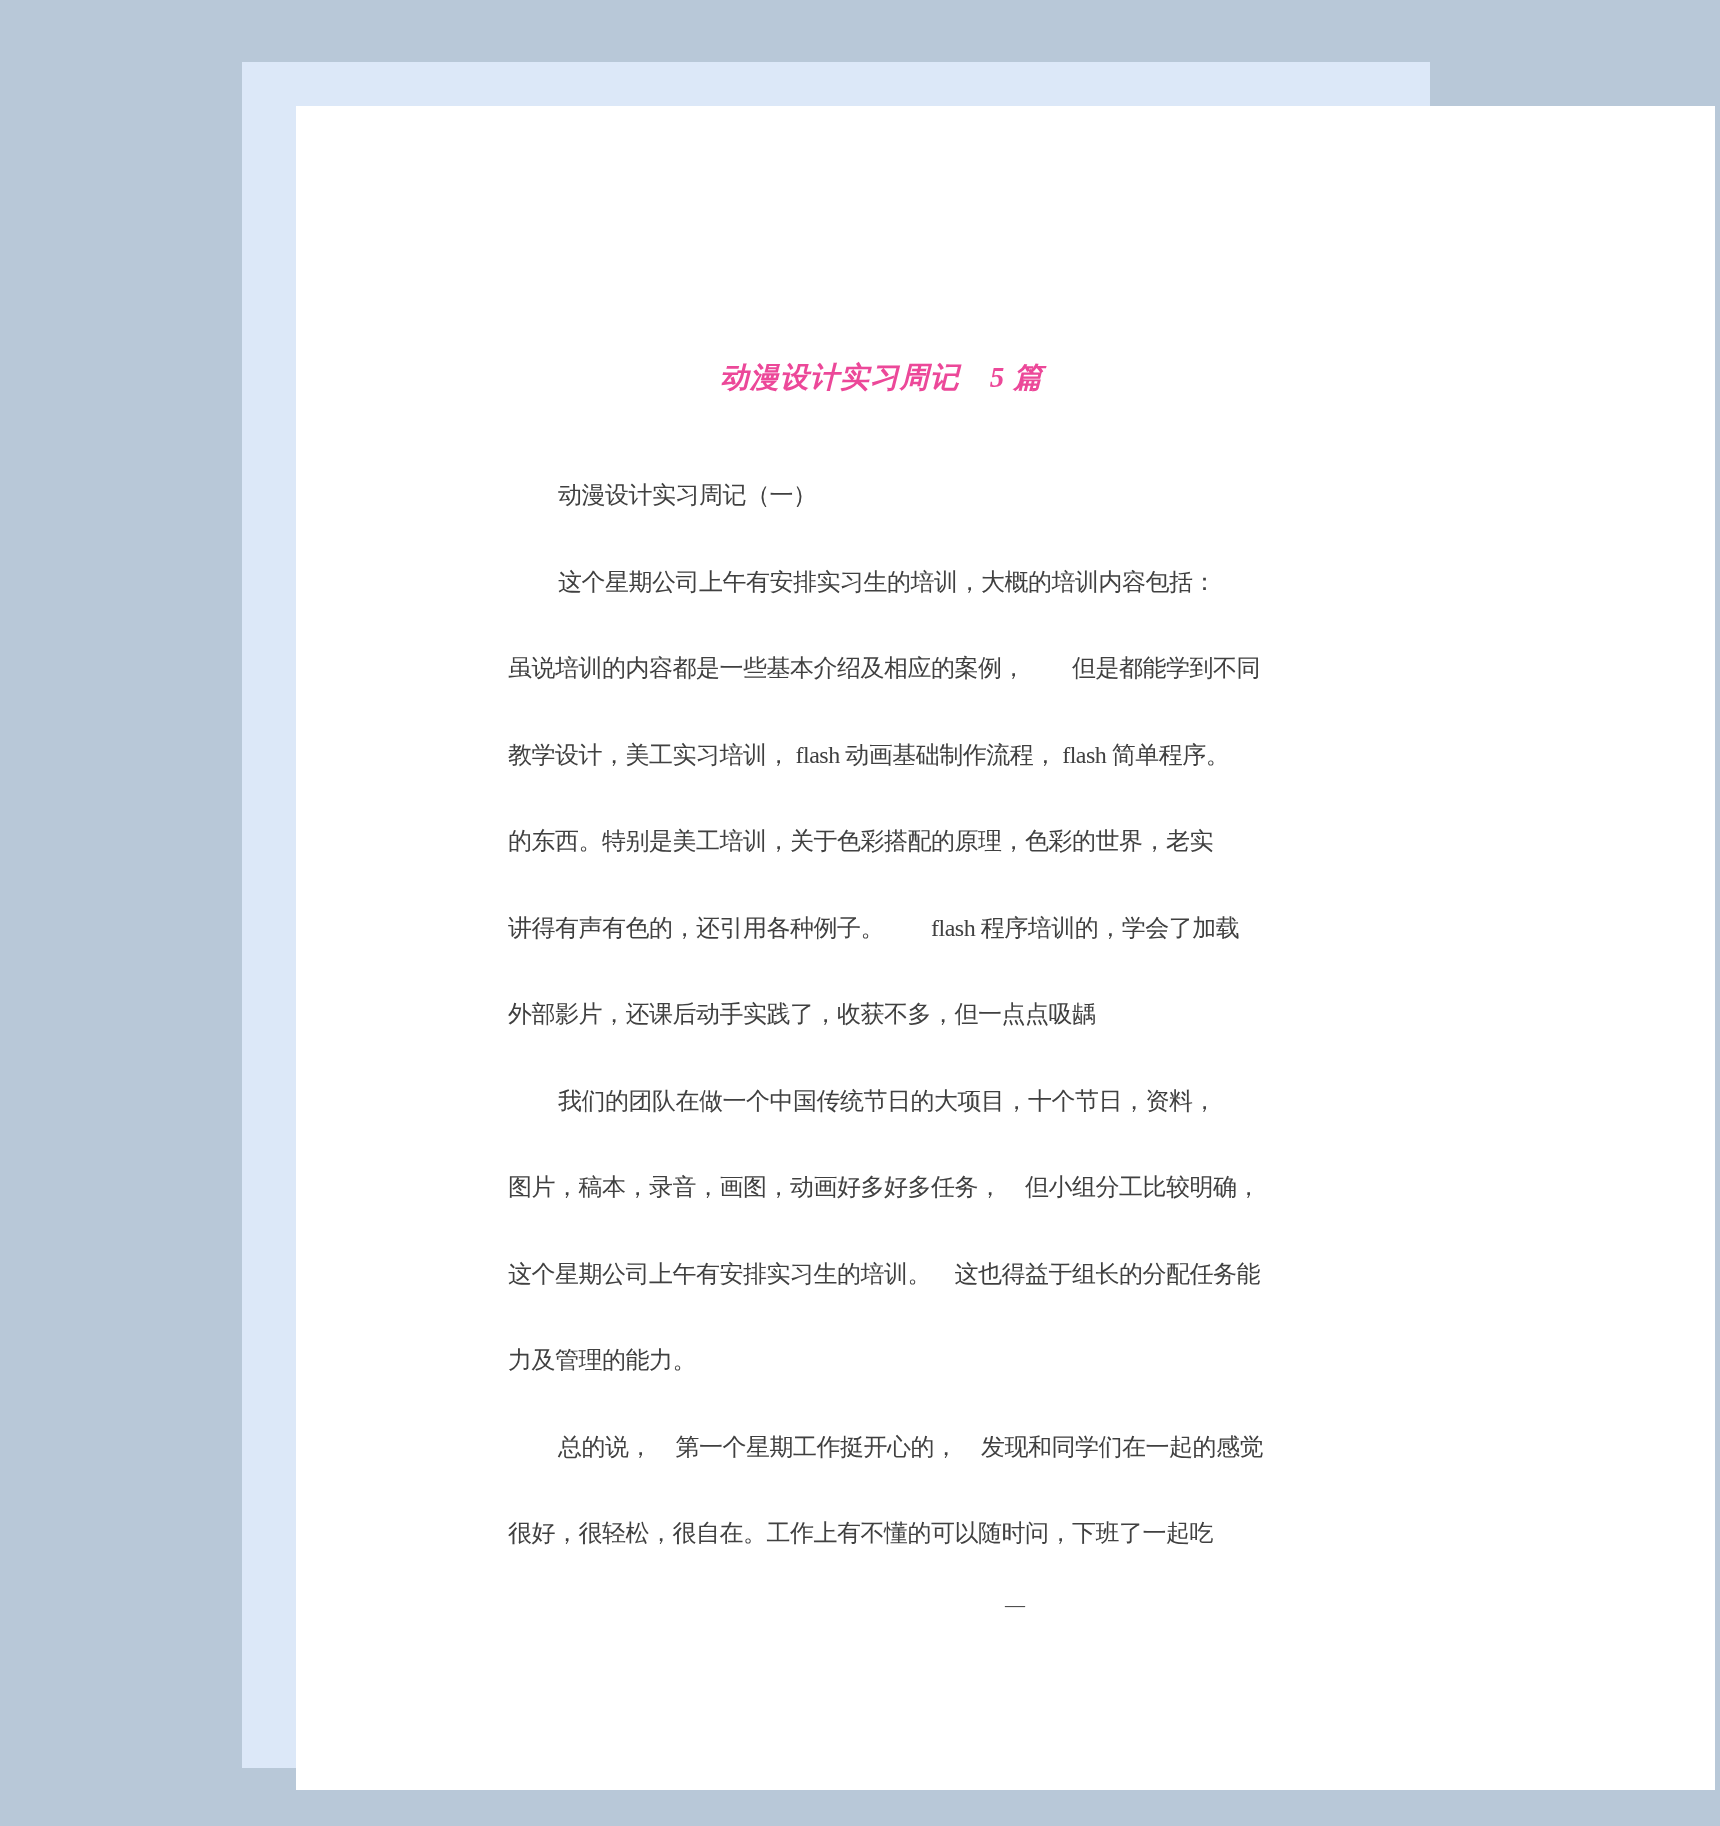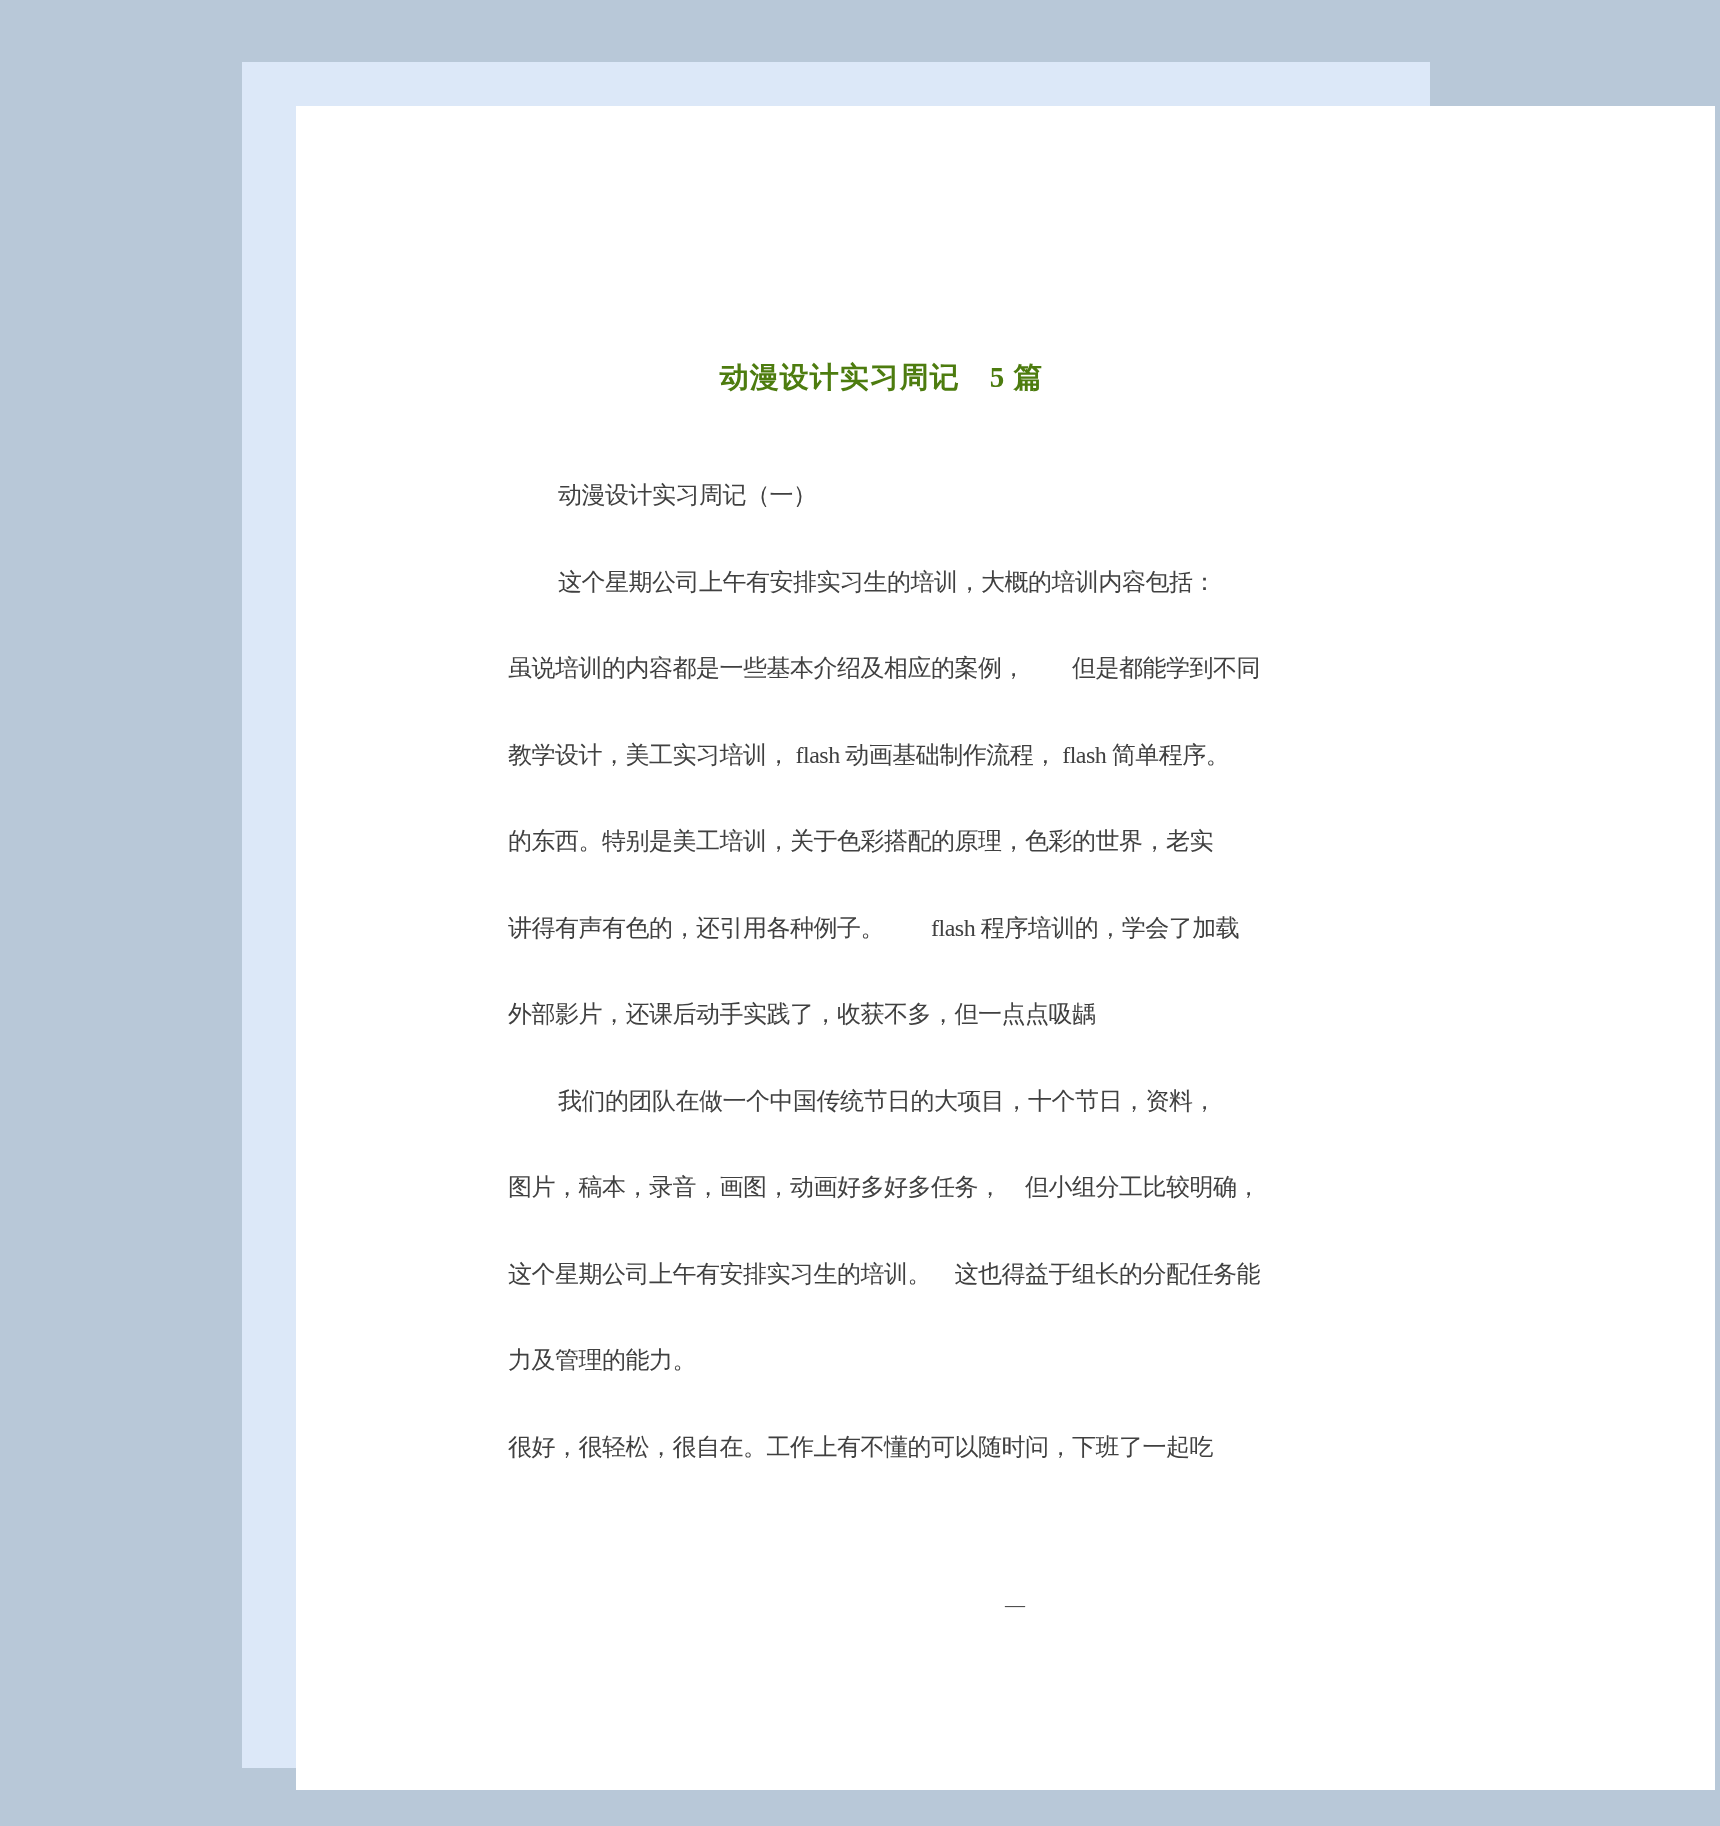--- a/index.html
+++ b/index.html
@@ -31,23 +31,24 @@
     background: #ffffff;
   }
   .doc-title {
     position: absolute;
     left: 212px;
     top: 252px;
     width: 747px;
     text-align: center;
     font-size: 29px;
     font-weight: bold;
-    color: #4d7c0f;
+    color: #ec4899;
     letter-spacing: 1px;
     white-space: nowrap;
+    font-style: italic;
   }
   .doc-body {
     position: absolute;
     left: 212px;
     top: 346px;
     width: 790px;
   }
   .line {
     height: 86.5px;
     line-height: 86.5px;
@@ -84,18 +85,19 @@
     <div class="line indent">这个星期公司上午有安排实习生的培训，大概的培训内容包括：</div>
     <div class="line">虽说培训的内容都是一些基本介绍及相应的案例，　　但是都能学到不同</div>
     <div class="line">教学设计，美工实习培训， flash 动画基础制作流程， flash 简单程序。</div>
     <div class="line">的东西。特别是美工培训，关于色彩搭配的原理，色彩的世界，老实</div>
     <div class="line">讲得有声有色的，还引用各种例子。　　flash 程序培训的，学会了加载</div>
     <div class="line">外部影片，还课后动手实践了，收获不多，但一点点吸龋</div>
     <div class="line indent">我们的团队在做一个中国传统节日的大项目，十个节日，资料，</div>
     <div class="line">图片，稿本，录音，画图，动画好多好多任务，　但小组分工比较明确，</div>
     <div class="line">这个星期公司上午有安排实习生的培训。　这也得益于组长的分配任务能</div>
     <div class="line">力及管理的能力。</div>
+    <div class="line indent">总的说，　第一个星期工作挺开心的，　发现和同学们在一起的感觉</div>
     <div class="line">很好，很轻松，很自在。工作上有不懂的可以随时问，下班了一起吃</div>
   </div>
 
   <div class="footer-mark">—</div>
 
 </div>
 
 </body></html>

